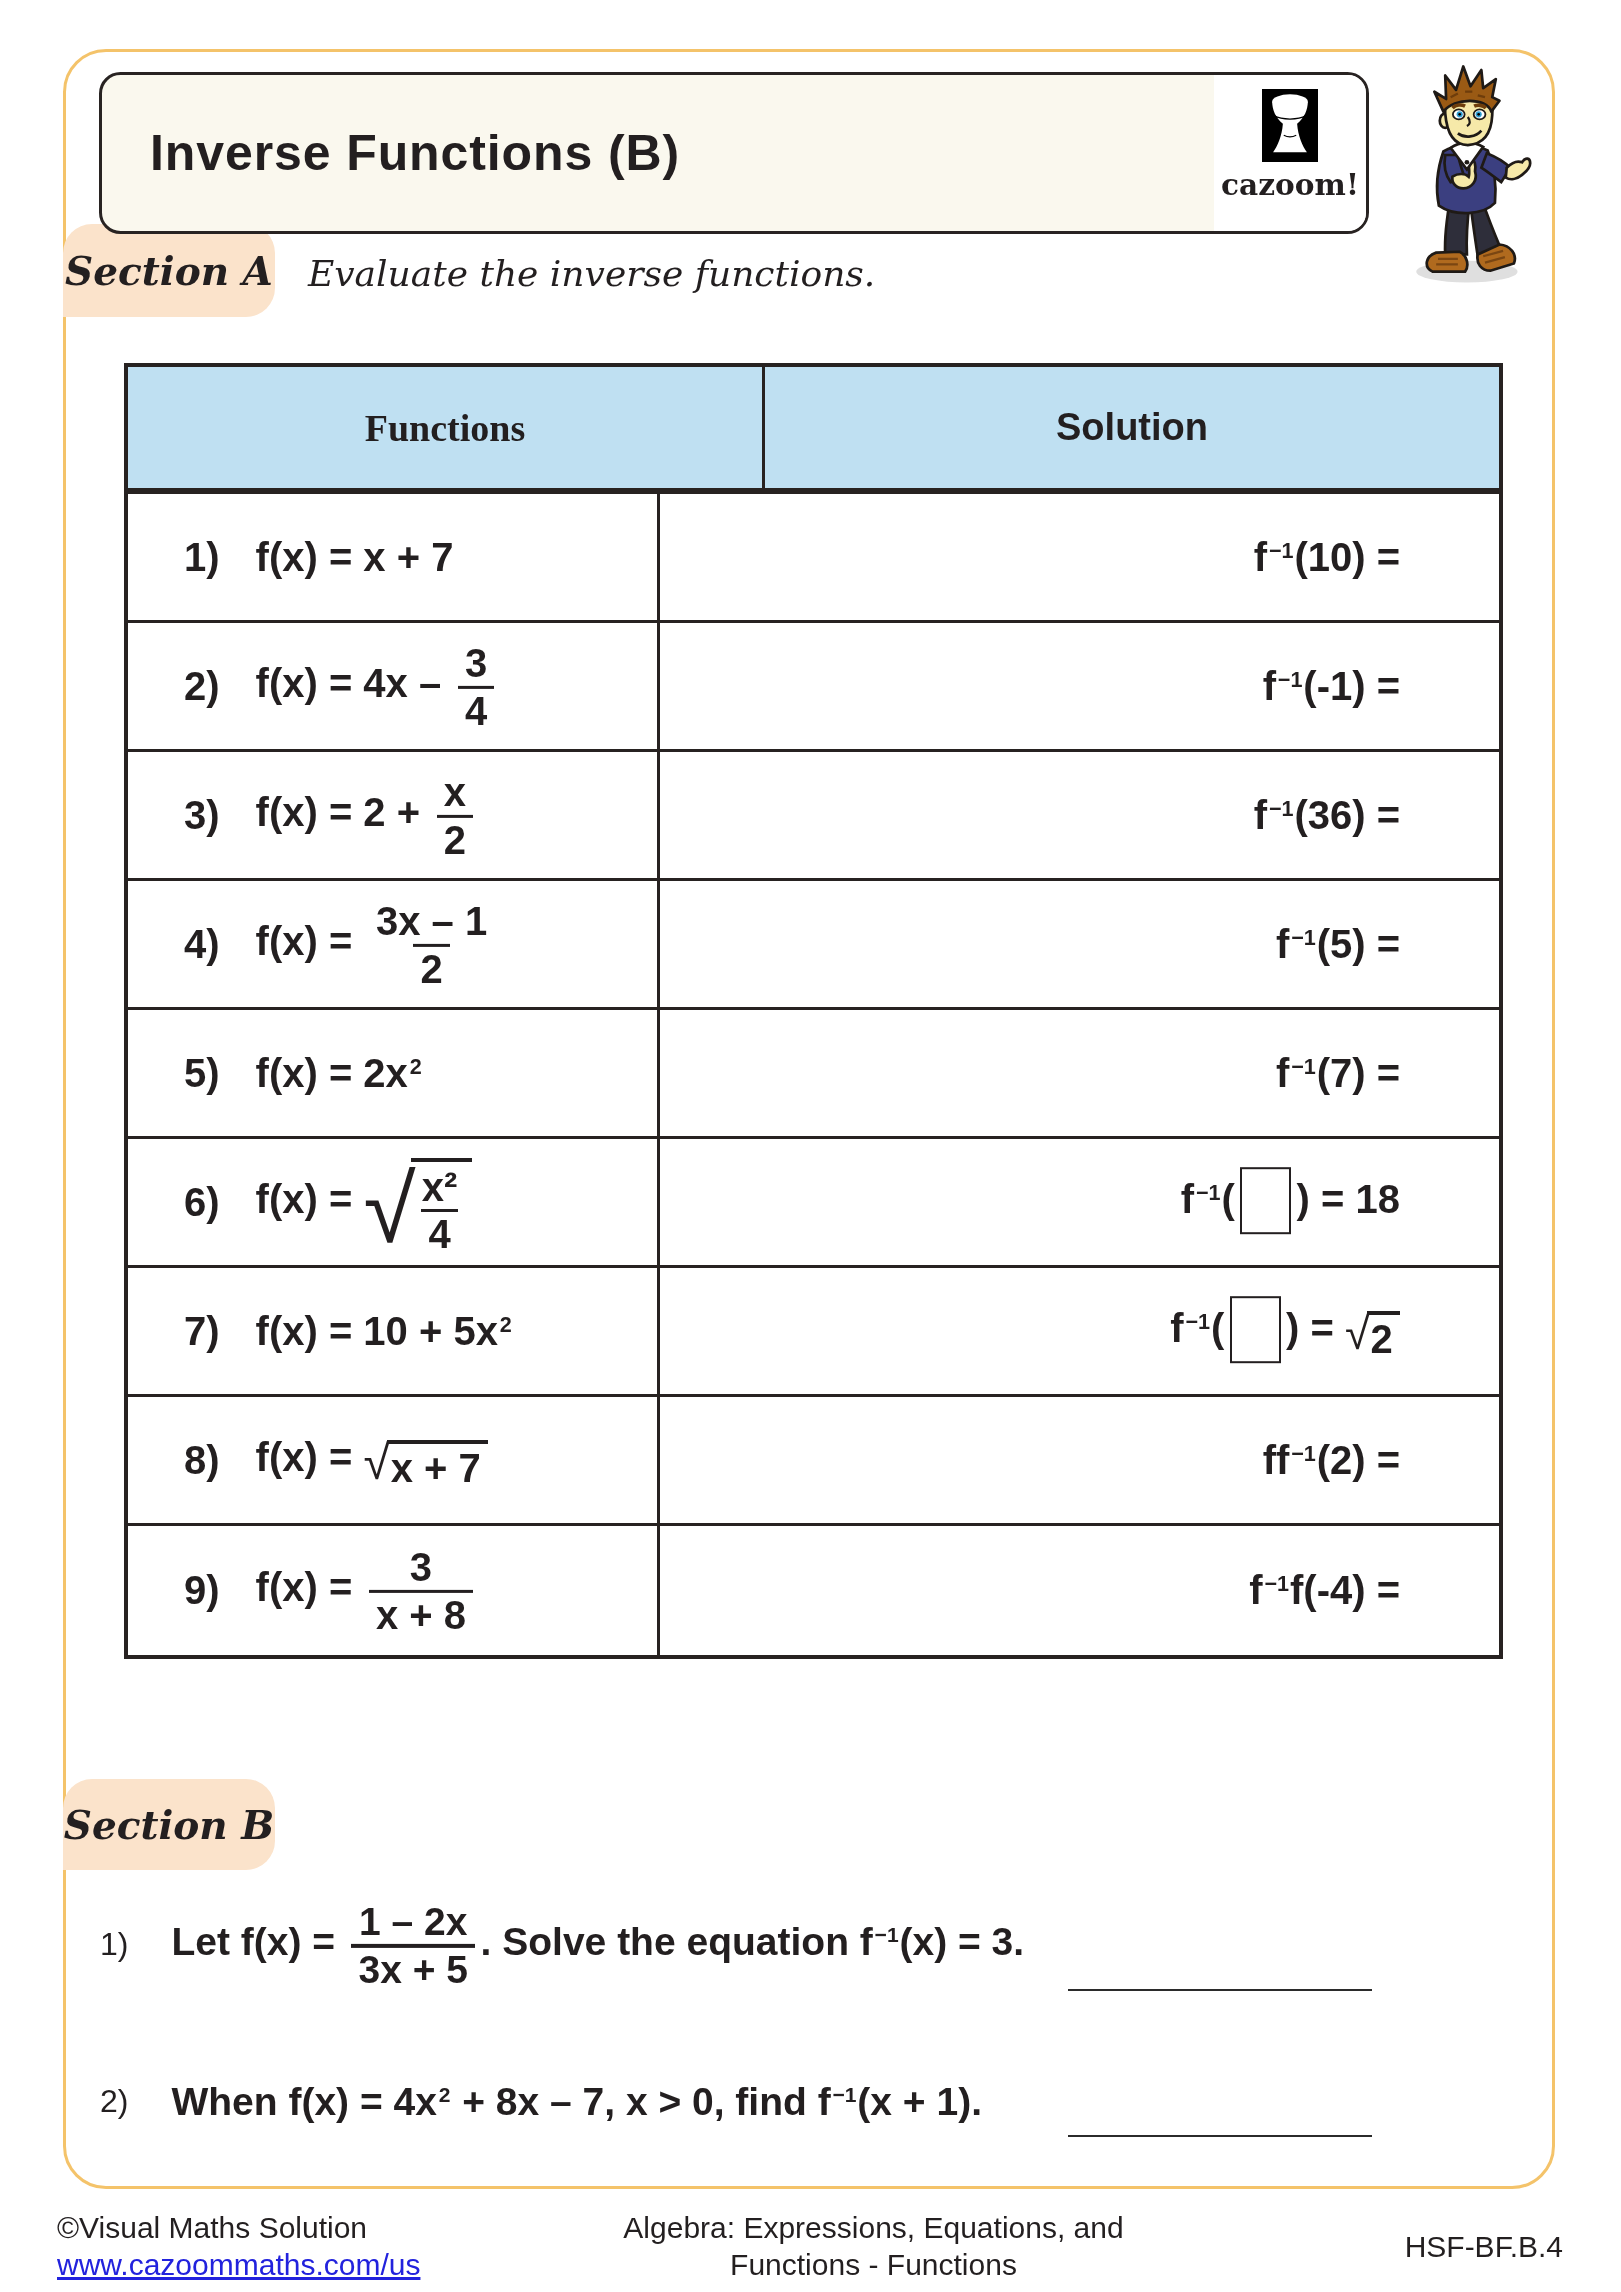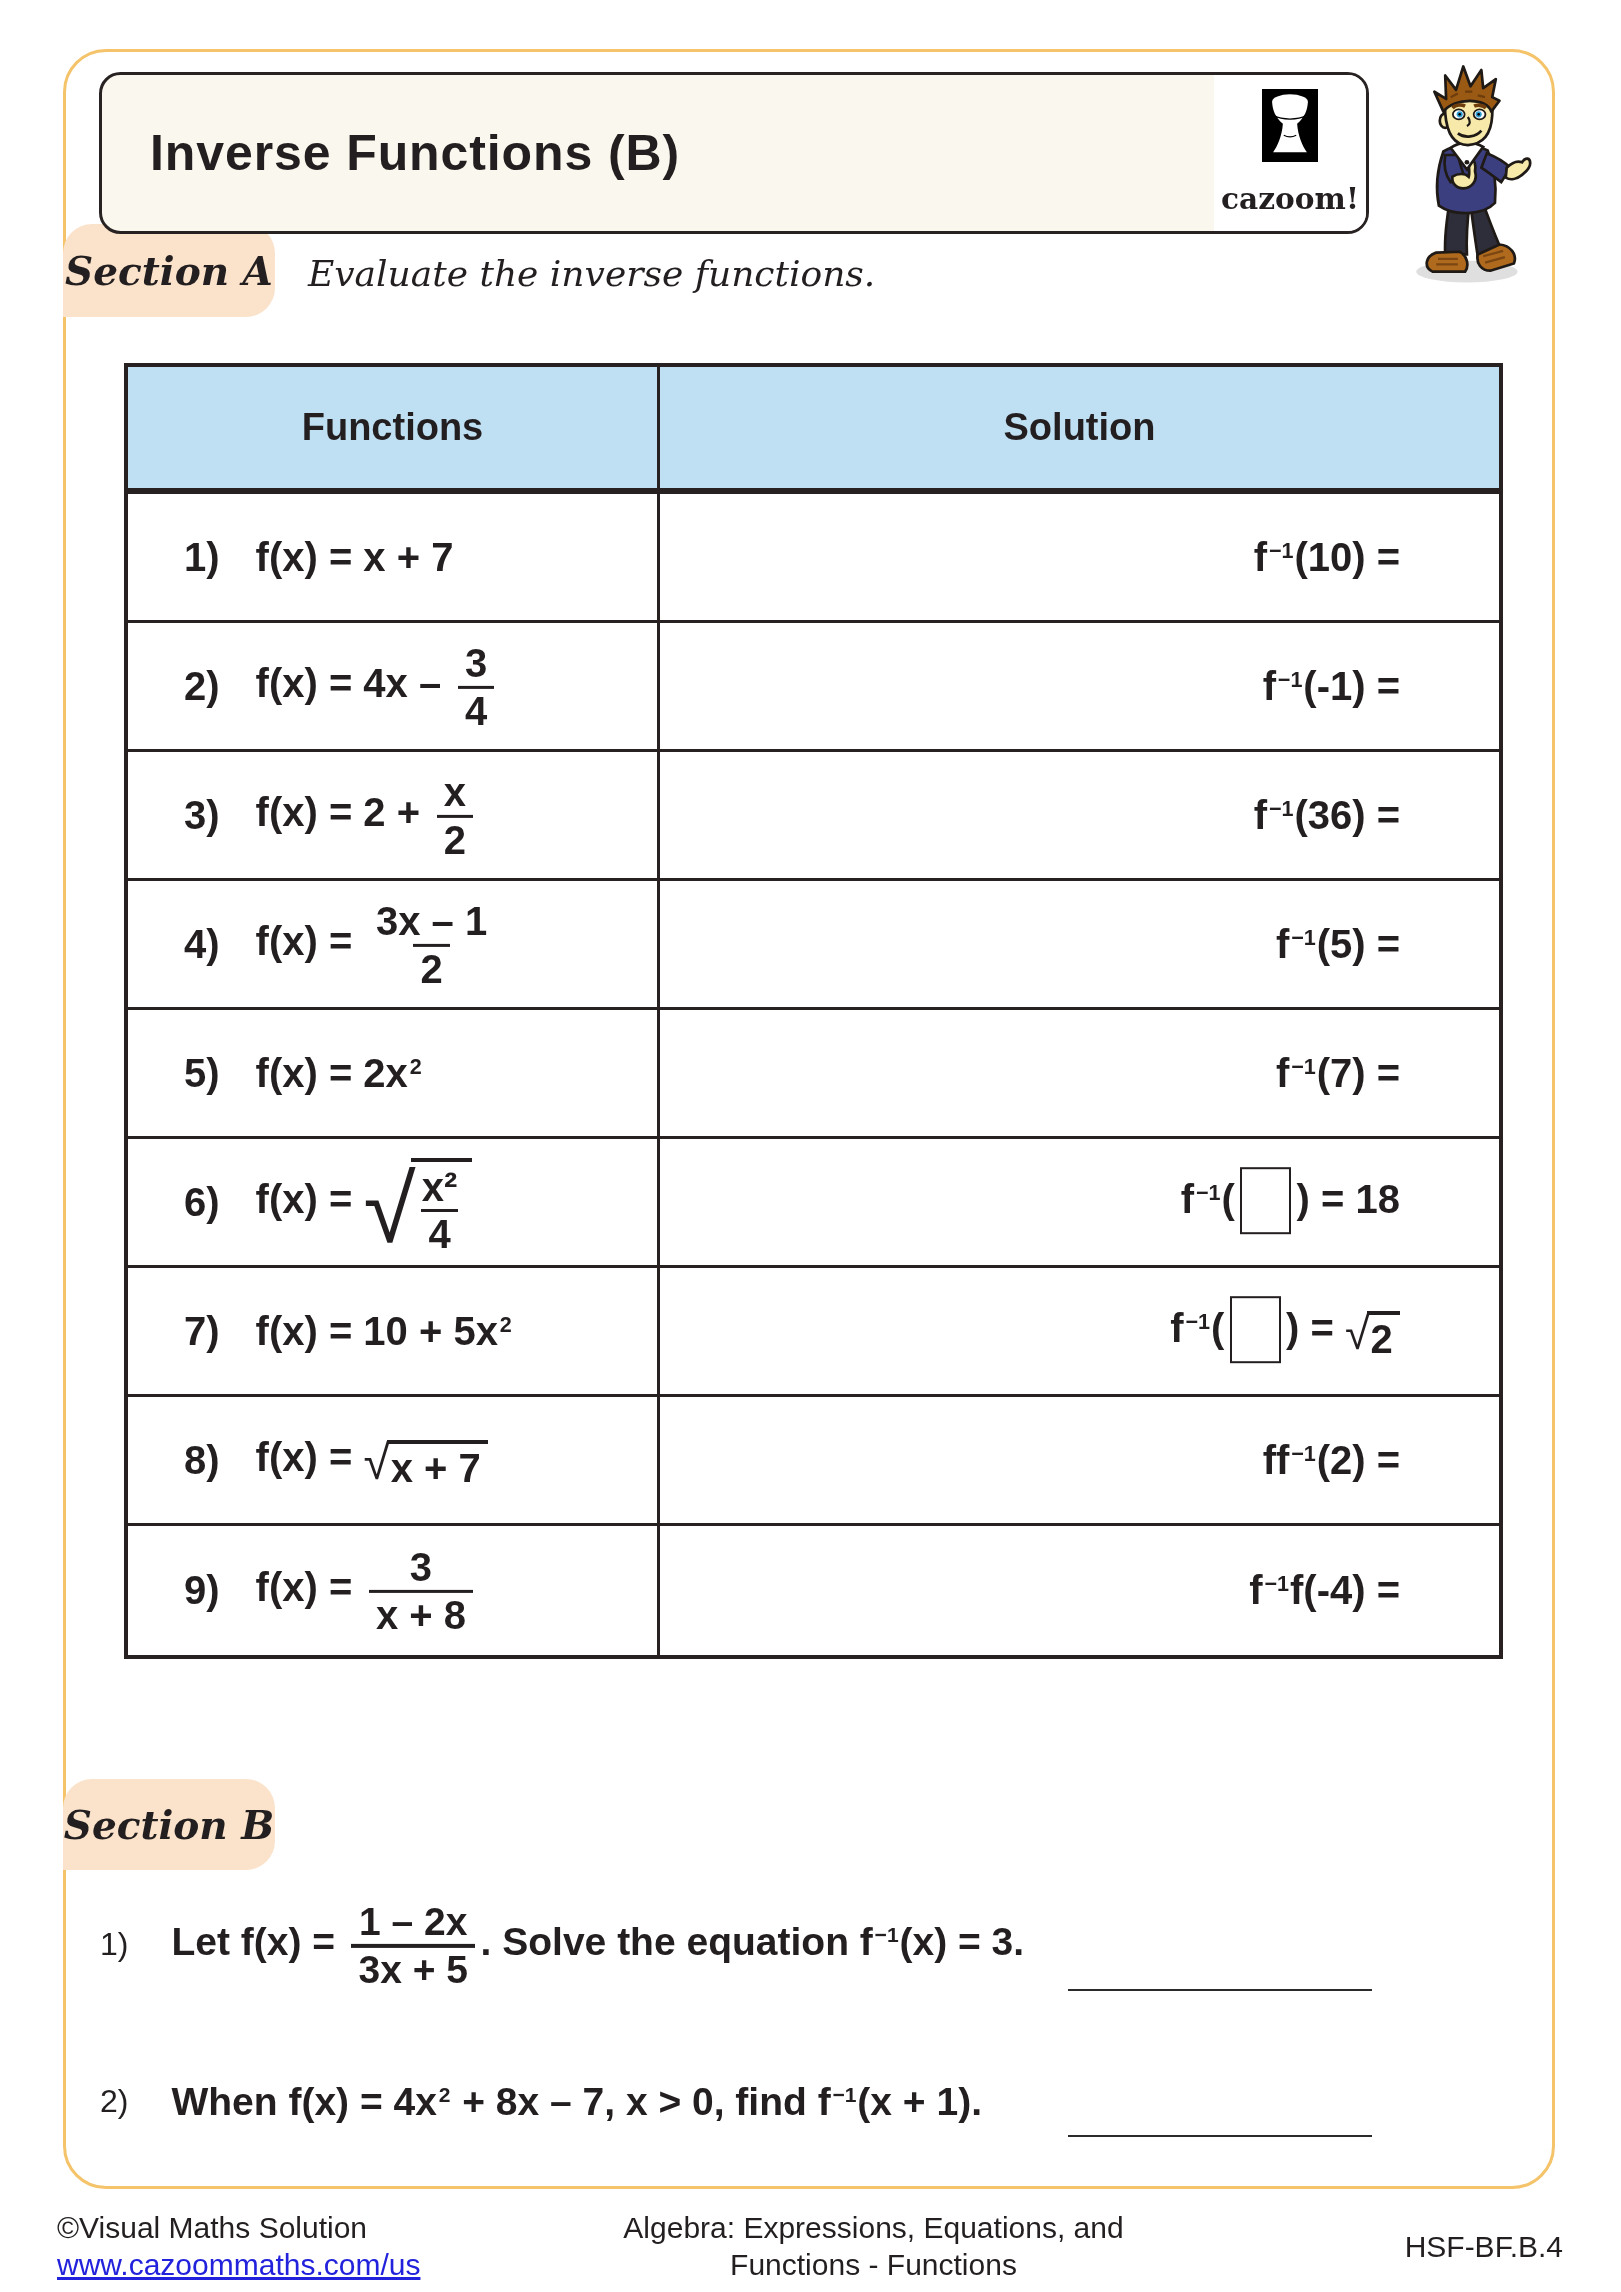--- a/index.html
+++ b/index.html
@@ -12,36 +12,36 @@
     border:3.6px solid #F4C36A;border-radius:43px;box-sizing:border-box;}
   
   .title-box{position:absolute;left:99px;top:72px;width:1270px;height:162px;
     background:#FAF8EE;border:3.6px solid #282322;border-radius:21.5px;box-sizing:border-box;
     display:flex;align-items:center;padding-left:48px;z-index:2;}
   .title{font-size:50px;font-weight:bold;letter-spacing:0.9px;}
   .logo-panel{position:absolute;right:0;top:0;bottom:0;width:152px;background:#ffffff;
     border-radius:0 18px 18px 0;display:flex;flex-direction:column;align-items:center;
     padding-top:14.3px;box-sizing:border-box;}
   .drum-box{width:56px;height:73px;background:#000;display:block;}
-  .brand{font-family:"DejaVu Serif",serif;font-weight:bold;font-size:29.6px;margin-top:19px;}
+  .brand{font-family:"DejaVu Serif",serif;font-weight:bold;font-size:29.6px;margin-top:5px;}
   
   .mascot{position:absolute;left:1395px;top:61px;width:142px;height:226px;z-index:3;}
   
   .pill{position:absolute;left:63px;width:212px;height:93px;background:#FBE3CB;
     border-radius:29px 29px 29px 0;display:flex;align-items:center;justify-content:center;z-index:1;}
   .pill-a{top:224px;}
   .pill-b{top:1779px;height:91px;}
   .pill-label{font-family:"DejaVu Serif",serif;font-style:italic;font-weight:bold;font-size:39px;}
   .instruction{position:absolute;left:308px;top:253px;font-family:"DejaVu Serif",serif;
     font-style:italic;font-size:36px;}
   
   .table{position:absolute;left:124px;top:363px;width:1379px;border:4.5px solid #272221;box-sizing:border-box;}
   .thead{display:flex;height:127px;background:#BFE0F2;border-bottom:6.3px solid #272221;box-sizing:border-box;}
   .th{display:flex;align-items:center;justify-content:center;font-weight:bold;font-size:38px;box-sizing:border-box;}
-  .col-fn{width:532px;border-right:3.6px solid #272221;}
+  .col-fn{width:637px;border-right:3.6px solid #272221;font-family:Liberation Serif, serif;}
   .col-sol{flex:1;}
   .tr{display:flex;height:129px;border-bottom:3.6px solid #272221;box-sizing:border-box;background:#fff;}
   .tr:last-child{border-bottom:none;}
   .td-fn{width:532px;border-right:3.6px solid #272221;display:flex;align-items:center;box-sizing:border-box;
     font-weight:bold;font-size:40px;}
   .td-fn .num{margin-left:56px;}
   .td-fn .expr{margin-left:36px;white-space:nowrap;}
   .td-sol{flex:1;display:flex;align-items:center;justify-content:flex-end;box-sizing:border-box;
     font-weight:bold;font-size:40px;padding-right:99px;}
   .expr{white-space:nowrap;}

